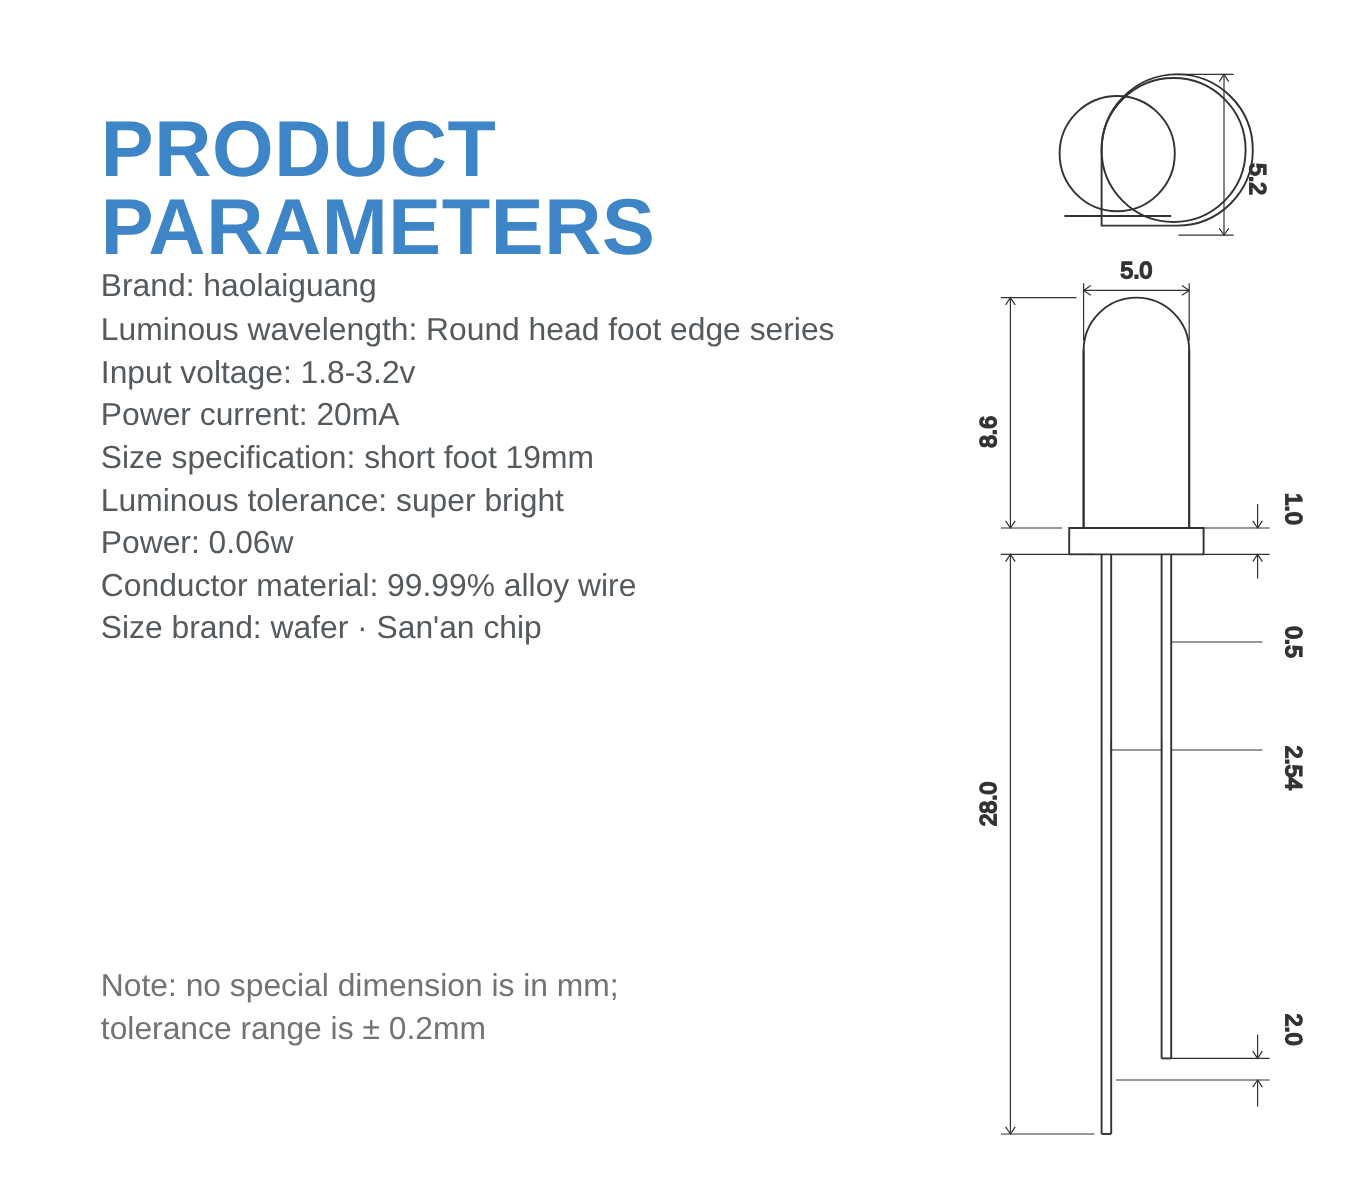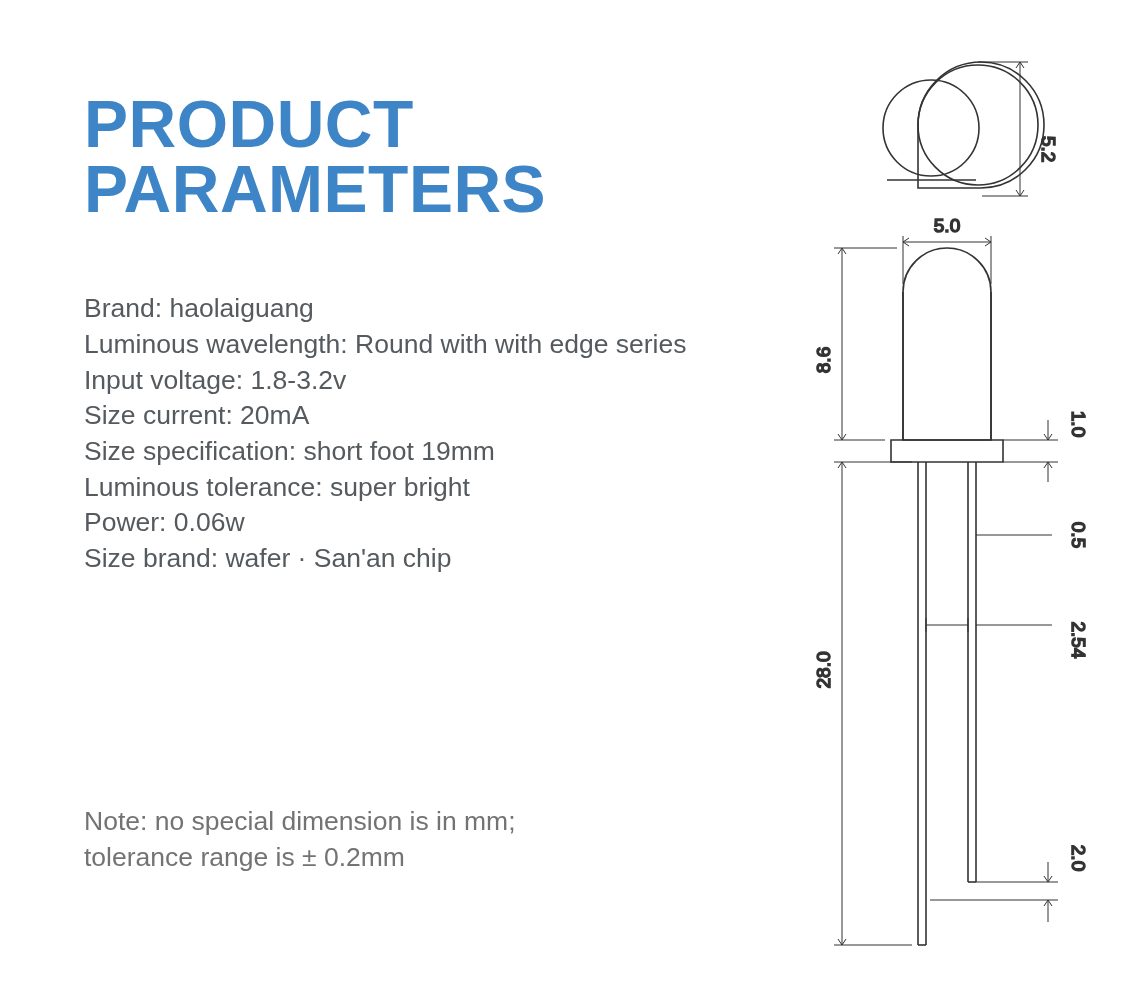--- a/index.html
+++ b/index.html
@@ -36,21 +36,20 @@
     line-height: 0.98;
     letter-spacing: 0.5px;
     margin: 0;
     text-transform: uppercase;
   }
   #title .line {
     display: block;
     white-space: nowrap;
   }
   #specs {
-    margin-top: 70px;
   }
   #specs .spec-line {
     font-size: 26.5px;
     line-height: 1.345;
     color: #555a5e;
     white-space: nowrap;
   }
   #note {
     position: absolute;
     left: 0;
@@ -88,26 +87,27 @@
 
   <div id="left-col">
 
     <h1 id="title">
       <span class="line">PRODUCT</span>
       <span class="line">PARAMETERS</span>
     </h1>
 
     <div id="specs">
       <div class="spec-line">Brand: haolaiguang</div>
-      <div class="spec-line">Luminous wavelength: Round with with edge series</div>
+      <div class="spec-line">Luminous wavelength: Round head foot edge series</div>
       <div class="spec-line">Input voltage: 1.8-3.2v</div>
-      <div class="spec-line">Size current: 20mA</div>
+      <div class="spec-line">Power current: 20mA</div>
       <div class="spec-line">Size specification: short foot 19mm</div>
       <div class="spec-line">Luminous tolerance: super bright</div>
       <div class="spec-line">Power: 0.06w</div>
+      <div class="spec-line">Conductor material: 99.99% alloy wire</div>
       <div class="spec-line">Size brand: wafer · San'an chip</div>
     </div>
 
     <div id="note">
       <div class="note-line">Note: no special dimension is in mm;</div>
       <div class="note-line">tolerance range is ± 0.2mm</div>
     </div>
   </div>
 
   <div id="drawing">

